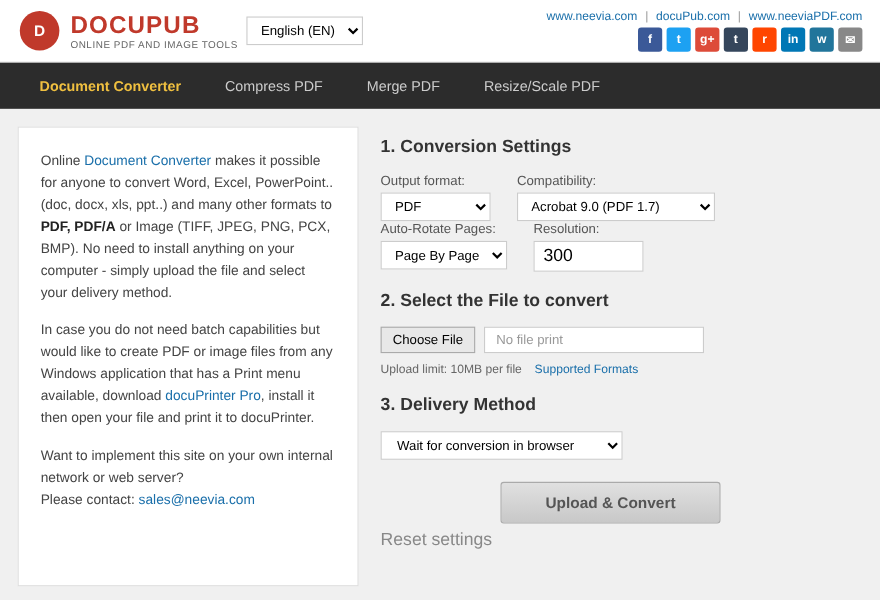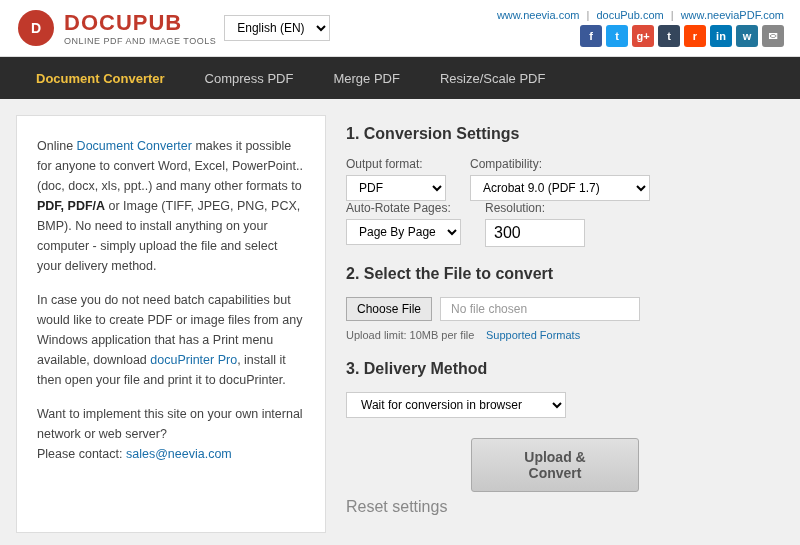--- a/index.html
+++ b/index.html
@@ -115,21 +115,21 @@
       background: linear-gradient(to bottom, #e0e0e0, #c8c8c8);
       border: 1px solid #aaa;
       padding: 10px 30px;
       font-size: 14px;
       font-weight: bold;
       color: #555;
       cursor: pointer;
       margin: 20px auto 6px auto;
       border-radius: 3px;
       text-align: center;
-      width: 168px;
+      width: 200px;
     }
     .reset-settings {
       text-align: left;
       font-size: 16px;
       color: #888;
       cursor: pointer;
       margin-right: 10px;
     }
     .section-block { margin-bottom: 18px; }
   </style>
@@ -234,21 +234,21 @@
           <label class="form-label">Resolution:</label>
           <input class="form-input" type="text" value="300" style="">
         </div>
       </div>
     </div>
 
     <div class="section-block">
       <div class="section-title">2. Select the File to convert</div>
       <div class="file-row">
         <button class="choose-file-btn">Choose File</button>
-        <span class="file-name-display">No file chosen</span>
+        <span class="file-name-display">No file print</span>
       </div>
       <div>
         <span class="upload-limit">Upload limit: 10MB per file</span>
         <a class="supported-formats">Supported Formats</a>
       </div>
     </div>
 
     <div class="section-block">
       <div class="section-title">3. Delivery Method</div>
       <div class="delivery-select-row">

